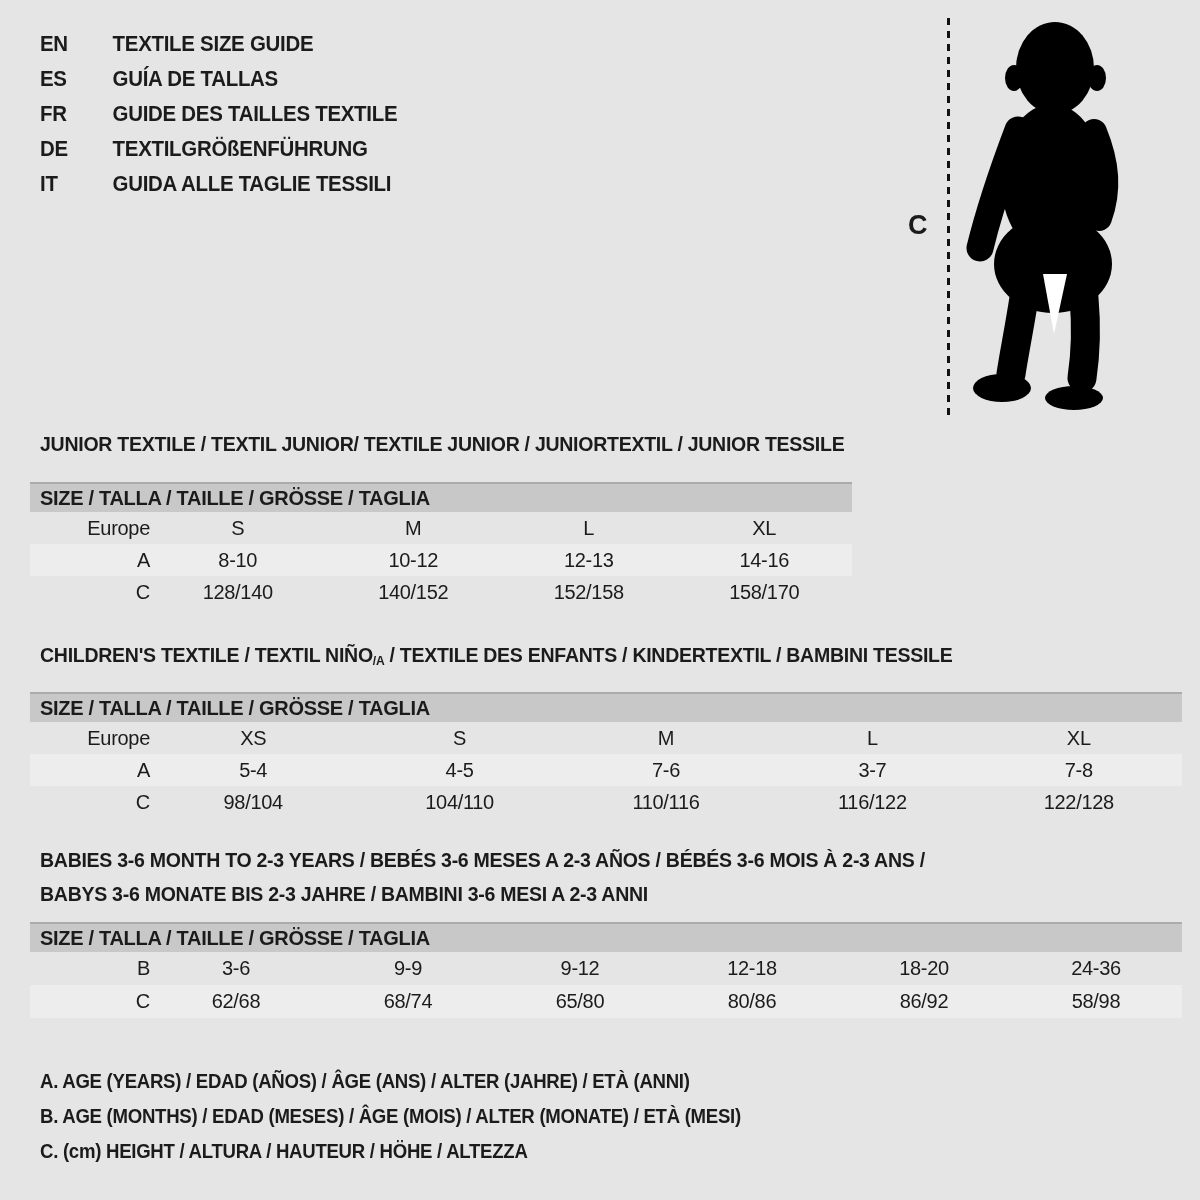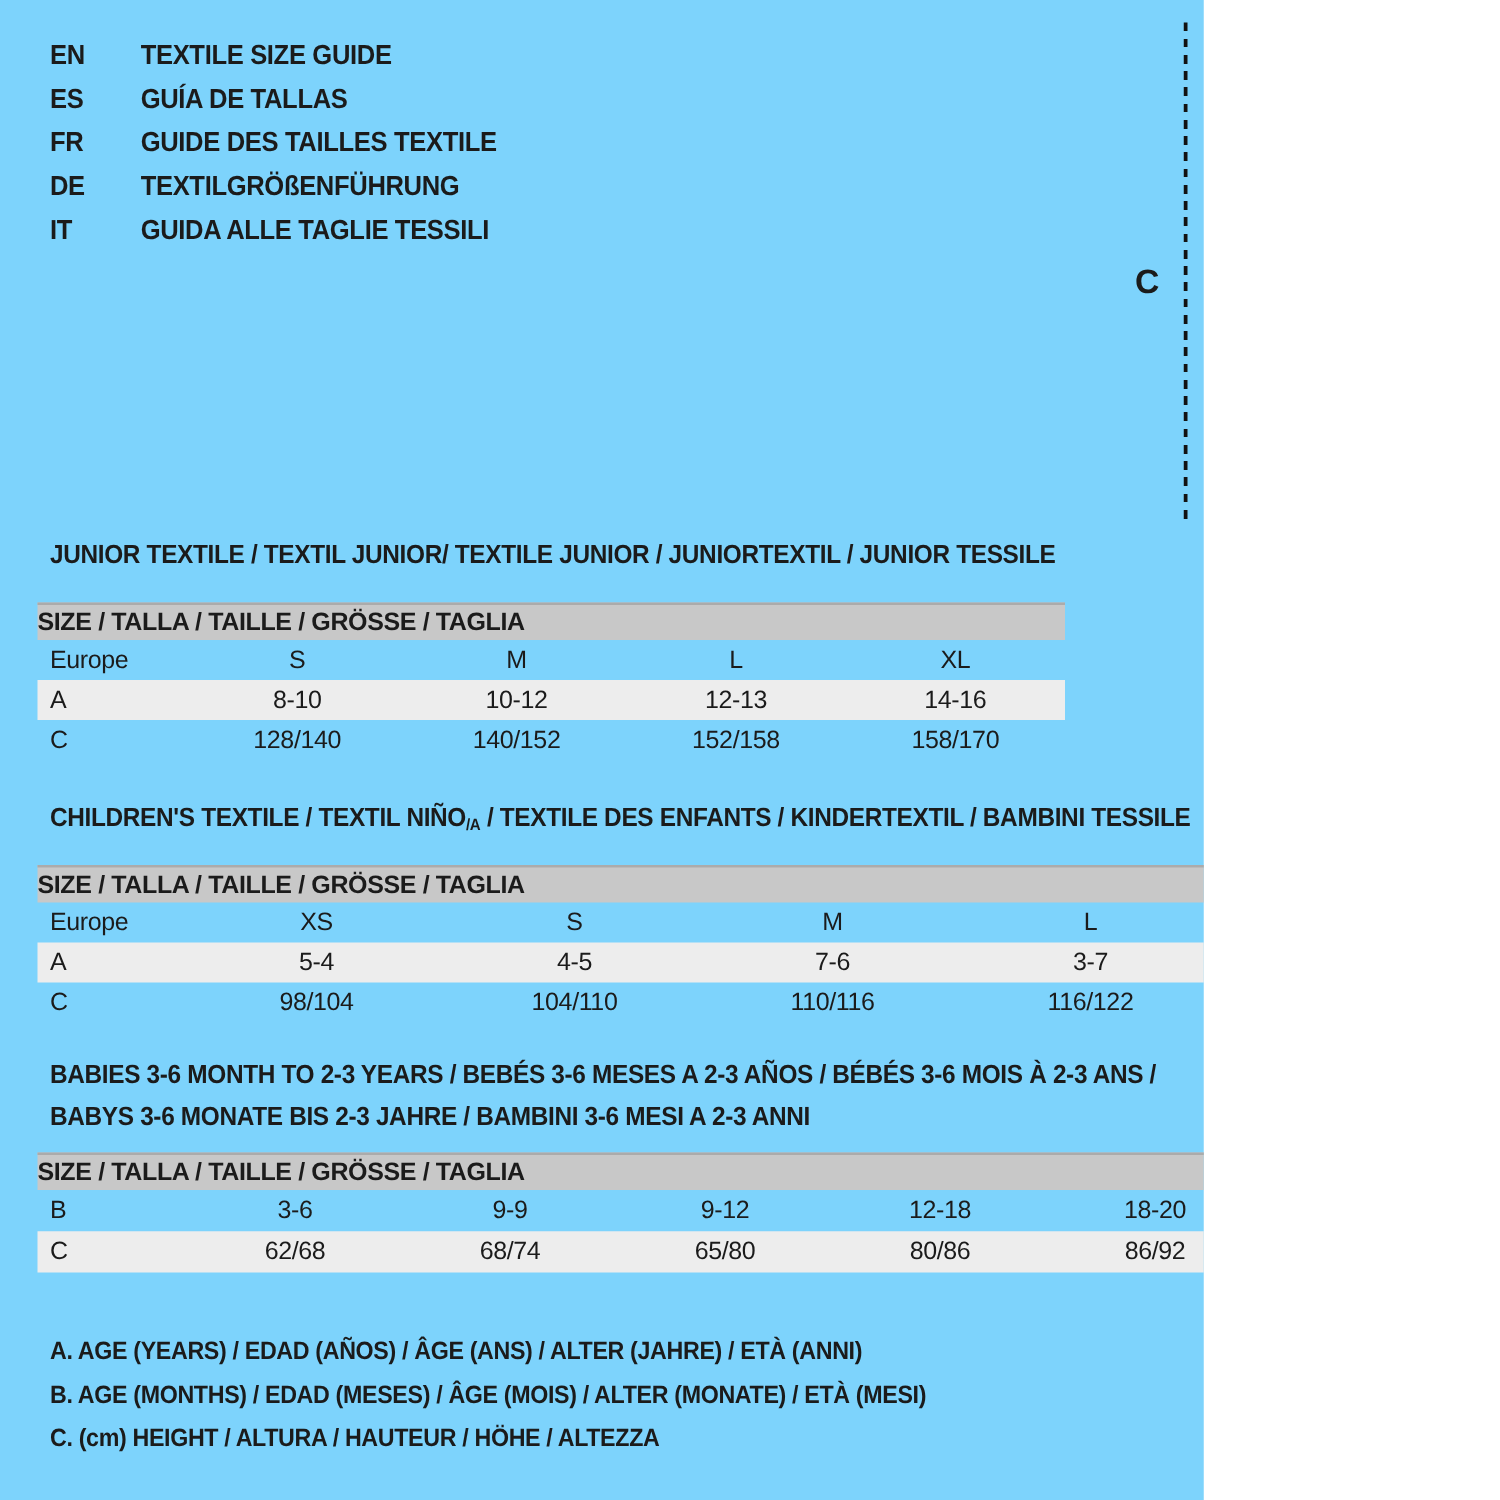--- a/index.html
+++ b/index.html
@@ -1,17 +1,17 @@
 <!DOCTYPE html>
 <html><head>
 <meta charset="utf-8">
 <style>
   html,body{margin:0;padding:0;background:#ffffff;}
   body{font-family:"Liberation Sans","DejaVu Sans",sans-serif;color:#1b1b1b;}
-  #canvas{position:relative;width:963px;height:1200px;background:#7dd3fc;overflow:hidden;}
+  #canvas{position:relative;width:1200px;height:1200px;background:#e5e5e5;overflow:hidden;}
 
   .cond{transform:scaleX(0.93);transform-origin:0 50%;letter-spacing:-0.3px;white-space:nowrap;}
 
   
   .lang-list{position:absolute;left:40px;top:26px;}
   .lang-row{display:flex;height:35px;align-items:center;font-weight:bold;font-size:22px;}
   .lang-code{width:78px;flex:0 0 78px;}
   .lang-label{white-space:nowrap;}
 
   
@@ -20,30 +20,30 @@
     background:repeating-linear-gradient(180deg,#121212 0 7px,transparent 7px 13px);}
   .baby-svg{position:absolute;left:958px;top:12px;}
 
   
   .sec-title{position:absolute;font-weight:bold;font-size:21px;white-space:nowrap;}
   .sub{font-size:0.62em;vertical-align:-0.25em;}
 
   
   .size-table{position:absolute;}
   .size-header{background:#c8c8c8;border-top:2px solid #ababab;height:30px;display:flex;
-    align-items:center;padding-left:0;font-weight:bold;font-size:20px;box-sizing:border-box;
+    align-items:center;padding-left:10px;font-weight:bold;font-size:20px;box-sizing:border-box;
     letter-spacing:-0.3px;}
   .trow{display:grid;height:32px;align-items:center;font-size:20px;letter-spacing:-0.3px;}
   .t6 .trow{height:33px;}
   .trow.shaded{background:#ededed;}
   .t4 .trow{grid-template-columns:120px repeat(4,1fr);}
   .t5 .trow{grid-template-columns:120px repeat(5,1fr);}
   .t6 .trow{grid-template-columns:120px repeat(6,1fr);}
   .tcell{text-align:center;}
-  .tlabel{text-align:left;padding-left:10px;}
+  .tlabel{text-align:right;padding-left:10px;}
 
   
   .legend-line{position:absolute;left:40px;font-weight:bold;font-size:20px;white-space:nowrap;}
 </style>
 </head>
 <body>
 
 <div id="canvas">
 
   <div class="lang-list">

